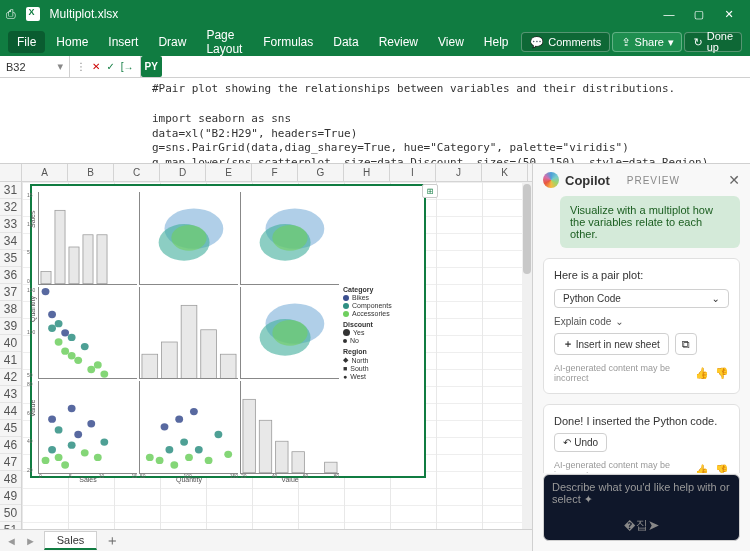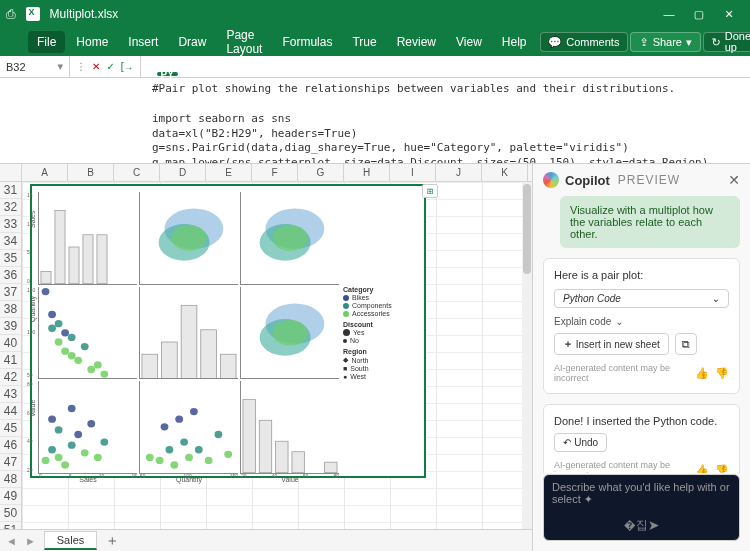--- a/index.html
+++ b/index.html
@@ -8,31 +8,31 @@
   .titlebar { height: 28px; background: #107c41; display: flex; align-items: center; padding: 0 6px; color: #fff; }
   .titlebar .left { display: flex; align-items: center; gap: 10px; }
   .titlebar .doc-icon { width: 14px; height: 14px; background: #fff; border-radius: 2px; position:relative; }
   .titlebar .doc-icon::after{content:"X";position:absolute;color:#107c41;font-size:9px;font-weight:bold;left:3px;top:0;}
   .titlebar .title { font-size: 12px; }
   .titlebar .spacer { flex: 1; }
   .winbtn { width: 30px; height: 28px; display: flex; align-items: center; justify-content: center; color:#fff; font-size:11px;}
   
   .menubar { height: 28px; background: #107c41; display: flex; align-items: center; padding: 0 8px; gap: 2px; }
   .menubar .tab { padding: 4px 9px; color: #fff; font-size: 12px; border-radius: 4px; }
-  .menubar .tab.first { background:#0a5c30; color:#fff;margin-left:20px;}
+  .menubar .tab.first { background:#0a5c30; color:#fff;}
   .menubar .spacer { flex: 1; }
   .pill { display:flex;align-items:center;gap:4px;height:20px;padding:0 8px;border-radius:4px;font-size:11px;line-height:1;background:#0e6836;color:#fff;border:1px solid rgba(255,255,255,.3);}
   .pill.share{background:#1e8e4f;}
   
   .fbar { height: 22px; background:#fff; border-bottom:1px solid #d0d0d0; display:flex; align-items:stretch;}
   .namebox{width:70px;border-right:1px solid #d0d0d0;display:flex;align-items:center;padding:0 6px;font-size:11px;}
   .namebox .dd{margin-left:auto;color:#888;}
   .fbbtns{display:flex;align-items:center;gap:6px;padding:0 6px;color:#888;border-right:1px solid #d0d0d0;}
   .fbbtns span{font-size:10px;}
-  .pytag{background:#107c41;color:#fff;font-weight:bold;font-size:10px;padding:2px 4px;margin:16px;border-radius:2px;display:flex;align-items:center;}
+  .pytag{background:#107c41;color:#fff;font-weight:bold;font-size:10px;padding:2px 4px;margin:0;border-radius:2px;display:flex;align-items:center;}
   .code{flex:1;font-family:Consolas,monospace;font-size:11px;padding:4px 6px;white-space:pre;line-height:1.35;background:#fff;overflow:hidden;}
   
   .main{display:flex;height:calc(551px - 28px - 28px - 86px - 22px);}
   
   .gridwrap{flex:1;display:flex;flex-direction:column;overflow:hidden;background:#fff;}
   .colhdr{display:flex;height:18px;background:#f5f5f5;border-bottom:1px solid #d4d4d4;font-size:10px;color:#555;}
   .corner{width:22px;border-right:1px solid #d4d4d4;background:#f5f5f5;}
   .ch{flex:0 0 46px;border-right:1px solid #d4d4d4;display:flex;align-items:center;justify-content:center;}
   .gridbody{flex:1;display:flex;overflow:hidden;position:relative;}
   .rowhdrs{width:22px;background:#f5f5f5;border-right:1px solid #d4d4d4;font-size:12px;color:#555;}
@@ -54,28 +54,28 @@
   
   .sheettabs{height:22px;border-top:1px solid #d0d0d0;background:#f5f5f5;display:flex;align-items:center;padding:0 6px;gap:8px;font-size:11px;}
   .sheettabs .nav{color:#999;}
   .stab{padding:2px 12px;background:#fff;border:1px solid #d0d0d0;border-bottom:2px solid #107c41;}
   .addtab{color:#666;font-size:14px;}
   
   .pane{width:218px;border-left:1px solid #d0d0d0;background:#f8f8f8;display:flex;flex-direction:column;}
   .pane-hdr{display:flex;align-items:center;padding:8px 10px;gap:6px;}
   .cp-logo{width:16px;height:16px;border-radius:50%;background:conic-gradient(#4b9ed9,#7cc,#a0d468,#f6bb42,#e9573f,#d770ad,#4b9ed9);}
   .cp-name{font-weight:700;font-size:13px;color:#333;}
-  .cp-prev{font-size:12px;color:#888;letter-spacing:1px;margin-left:2px}
+  .cp-prev{font-size:10px;color:#888;letter-spacing:1px;margin-left:11px}
   .pane-hdr .x{margin-left:auto;color:#666;font-size:14px;}
   .pane-body{flex:1;overflow:auto;padding:0 10px 8px;display:flex;flex-direction:column;gap:10px;}
   .bubble{background:#d4ead9;border-radius:6px;padding:8px 10px;font-size:11px;color:#1b5e20;align-self:flex-end;max-width:180px;}
   .card{background:#fff;border:1px solid #e0e0e0;border-radius:6px;padding:10px;font-size:11px;color:#333;}
   .card .row{display:flex;align-items:center;gap:6px;margin-top:6px;}
   .chip{border:1px solid #d0d0d0;border-radius:4px;padding:3px 8px;font-size:10px;display:flex;align-items:center;justify-content:space-between;}
-  .chip.full{width:100%;font-style:italic;}
+  .chip.full{width:100%;}
   .plus{font-weight:bold;}
   .copybtn{width:22px;height:22px;border:1px solid #d0d0d0;border-radius:4px;display:flex;align-items:center;justify-content:center;}
   .disc{font-size:9px;color:#999;margin-top:8px;display:flex;align-items:center;}
   .disc .thumbs{margin-left:auto;display:flex;gap:6px;color:#bbb;font-size:11px;}
   .inputbar{margin:1px 10px 10px;border:1px solid #d0d0d0;border-radius:6px;background:#0f172a;padding:6px 8px;display:flex;flex-direction:column;gap:10px;align-items:center;}
   .inputbar .ph{color:#999;font-size:11px;}
   .inputbar .brow{display:flex;align-items:center;}
   .sparkle{color:#888;font-size:12px;}
   .send{margin-left:auto;color:#888;font-size:14px;}
   
@@ -99,21 +99,21 @@
   <div class="winbtn">✕</div>
 </div>
 
 <div class="menubar">
   <div class="tab first">File</div>
   <div class="tab">Home</div>
   <div class="tab">Insert</div>
   <div class="tab">Draw</div>
   <div class="tab">Page Layout</div>
   <div class="tab">Formulas</div>
-  <div class="tab">True</div>
+  <div class="tab">Data</div>
   <div class="tab">Review</div>
   <div class="tab">View</div>
   <div class="tab">Help</div>
   <div class="spacer"></div>
   <div class="pill">
       <span>💬</span>
       <span>Comments</span>
     </div>
   <div class="pill share">
       <span>⇪</span>

